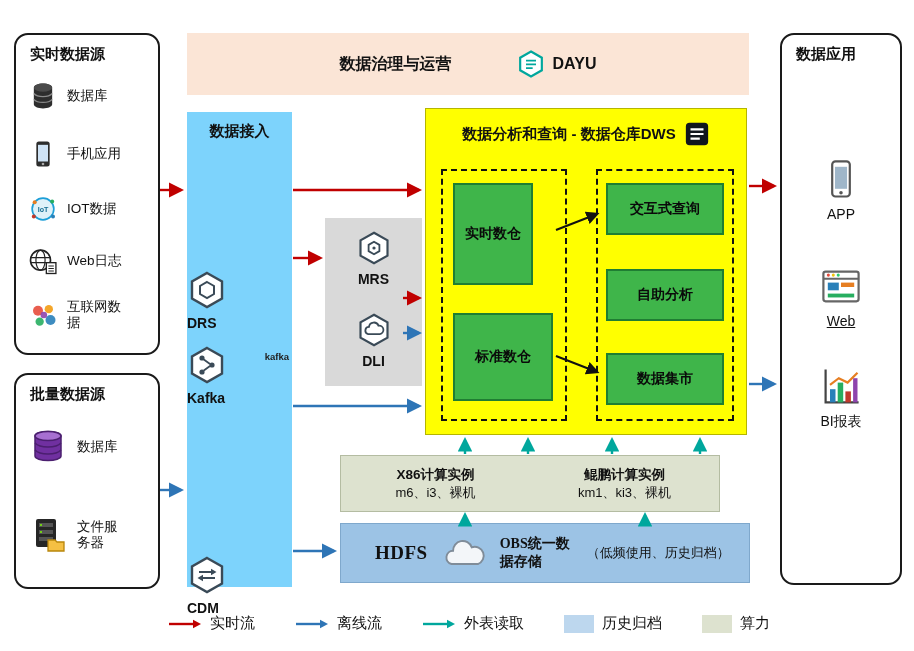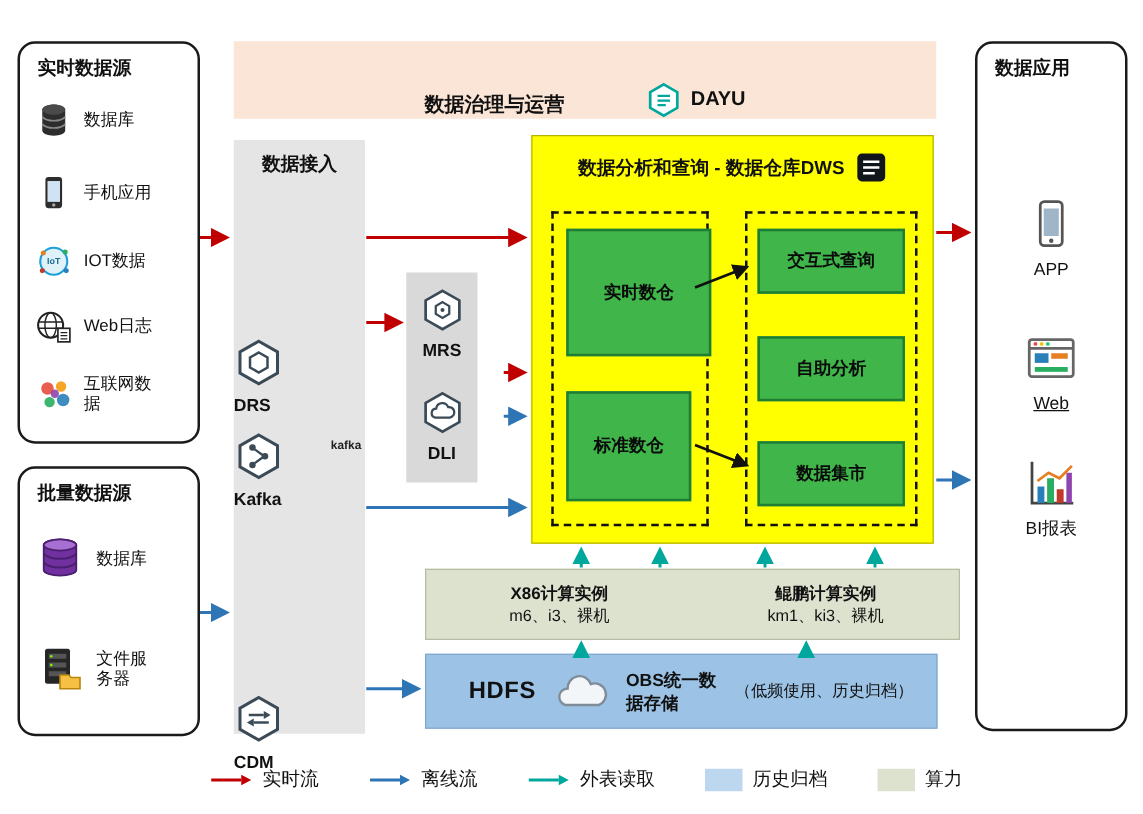--- a/index.html
+++ b/index.html
@@ -8,56 +8,56 @@
   .panel{position:absolute;border:2px solid #1a1a1a;border-radius:14px;background:#fff;box-sizing:border-box;}
   .panel-title{position:absolute;top:10px;left:14px;font-size:15px;font-weight:bold;}
   .src-item{position:absolute;left:12px;display:flex;align-items:center;gap:9px;}
   .src-label{font-size:13.5px;line-height:1.2;}
   .w54{width:56px;} .w50{width:50px;}
   .ic30{width:30px;height:30px;flex:0 0 30px;} .ic36{width:36px;height:36px;flex:0 0 36px;}
   .ic40{width:40px;height:40px;} .ic26{width:26px;height:26px;}
   .ic44{width:44px;height:44px;}
   
   .gov{position:absolute;left:187px;top:33px;width:562px;height:62px;background:#fbe5d6;
-       display:flex;align-items:flex-end;justify-content:center;gap:64px;}
+       display:flex;align-items:center;justify-content:center;gap:64px;}
   .gov-title{font-size:16px;font-weight:bold;}
   .gov-logo{display:flex;align-items:center;gap:7px;font-size:16px;font-weight:bold;}
   
-  .access{position:absolute;left:187px;top:112px;width:105px;height:475px;background:#e5e5e5;box-sizing:border-box;}
+  .access{position:absolute;left:187px;top:112px;width:105px;height:475px;background:#7dd3fc;box-sizing:border-box;}
   .access-title{text-align:center;margin-top:10px;font-size:15px;font-weight:bold;}
   .acc-item{position:absolute;left:0;width:100%;}
   .acc-label{font-size:14px;font-weight:bold;margin-top:1px;}
   .kafka-logo{position:absolute;right:3px;top:6px;font-size:9.5px;font-weight:bold;color:#222;}
   
-  .engines{position:absolute;left:325px;top:218px;width:57px;height:168px;background:#d9d9d9;}
+  .engines{position:absolute;left:325px;top:218px;width:97px;height:168px;background:#d9d9d9;}
   .eng-item{position:absolute;left:0;width:100%;text-align:center;}
   .eng-label{font-size:14px;font-weight:bold;margin-top:1px;}
   
   .dws{position:absolute;left:425px;top:108px;width:322px;height:327px;background:#ffff00;
        border:1px solid #b5b500;box-sizing:border-box;}
   .dws-title{position:absolute;top:12px;left:0;width:100%;display:flex;align-items:center;
              justify-content:center;gap:8px;font-size:15px;font-weight:bold;}
   .dashed{position:absolute;border:2px dashed #111;box-sizing:border-box;}
   .dash-left{left:15px;top:60px;width:126px;height:252px;}
   .dash-right{left:170px;top:60px;width:138px;height:252px;}
   .green-box{position:absolute;background:#3fb54a;border:2px solid #1f7e33;box-sizing:border-box;
              display:flex;align-items:center;justify-content:center;font-size:14px;font-weight:bold;color:#071;color:#0a0a0a;}
-  .gb1{left:27px;top:74px;width:116px;height:102px;}
+  .gb1{left:27px;top:74px;width:80px;height:102px;}
   .gb2{left:27px;top:204px;width:100px;height:88px;}
   .gb3{left:180px;top:74px;width:118px;height:52px;}
   .gb4{left:180px;top:160px;width:118px;height:52px;}
   .gb5{left:180px;top:244px;width:118px;height:52px;}
   
-  .compute{position:absolute;left:340px;top:455px;width:428px;height:57px;background:#dde2cf;
+  .compute{position:absolute;left:340px;top:455px;width:380px;height:57px;background:#dde2cf;
            border:1px solid #b4bca2;box-sizing:border-box;display:flex;}
   .cmp-cell{flex:1;display:flex;flex-direction:column;align-items:center;justify-content:center;line-height:1.35;}
   .cmp-title{font-size:13.5px;font-weight:bold;}
   .cmp-sub{font-size:13px;}
   .storage{position:absolute;left:340px;top:523px;width:410px;height:60px;background:#9cc3e5;
-           border:1px solid #7fa8cc;box-sizing:border-box;display:flex;align-items:center;padding-left:34px;gap:13px;}
+           border:1px solid #7fa8cc;box-sizing:border-box;display:flex;align-items:center;padding-left:34px;gap:13px;font-family:Liberation Serif, serif;}
   .hdfs{font-size:19px;font-weight:bold;letter-spacing:.5px;}
   .obs-title{font-size:14px;font-weight:bold;width:74px;line-height:1.3;}
   .obs-note{font-size:13px;}
   
   .app-item{position:absolute;left:0;width:100%;text-align:center;}
   .app-label{font-size:14px;margin-top:0;}
   
   .legend{position:absolute;left:168px;top:614px;display:flex;align-items:center;gap:40px;font-size:15px;}
   .lg-item{display:flex;align-items:center;gap:8px;}
   .lg-arrow{width:34px;height:12px;}

